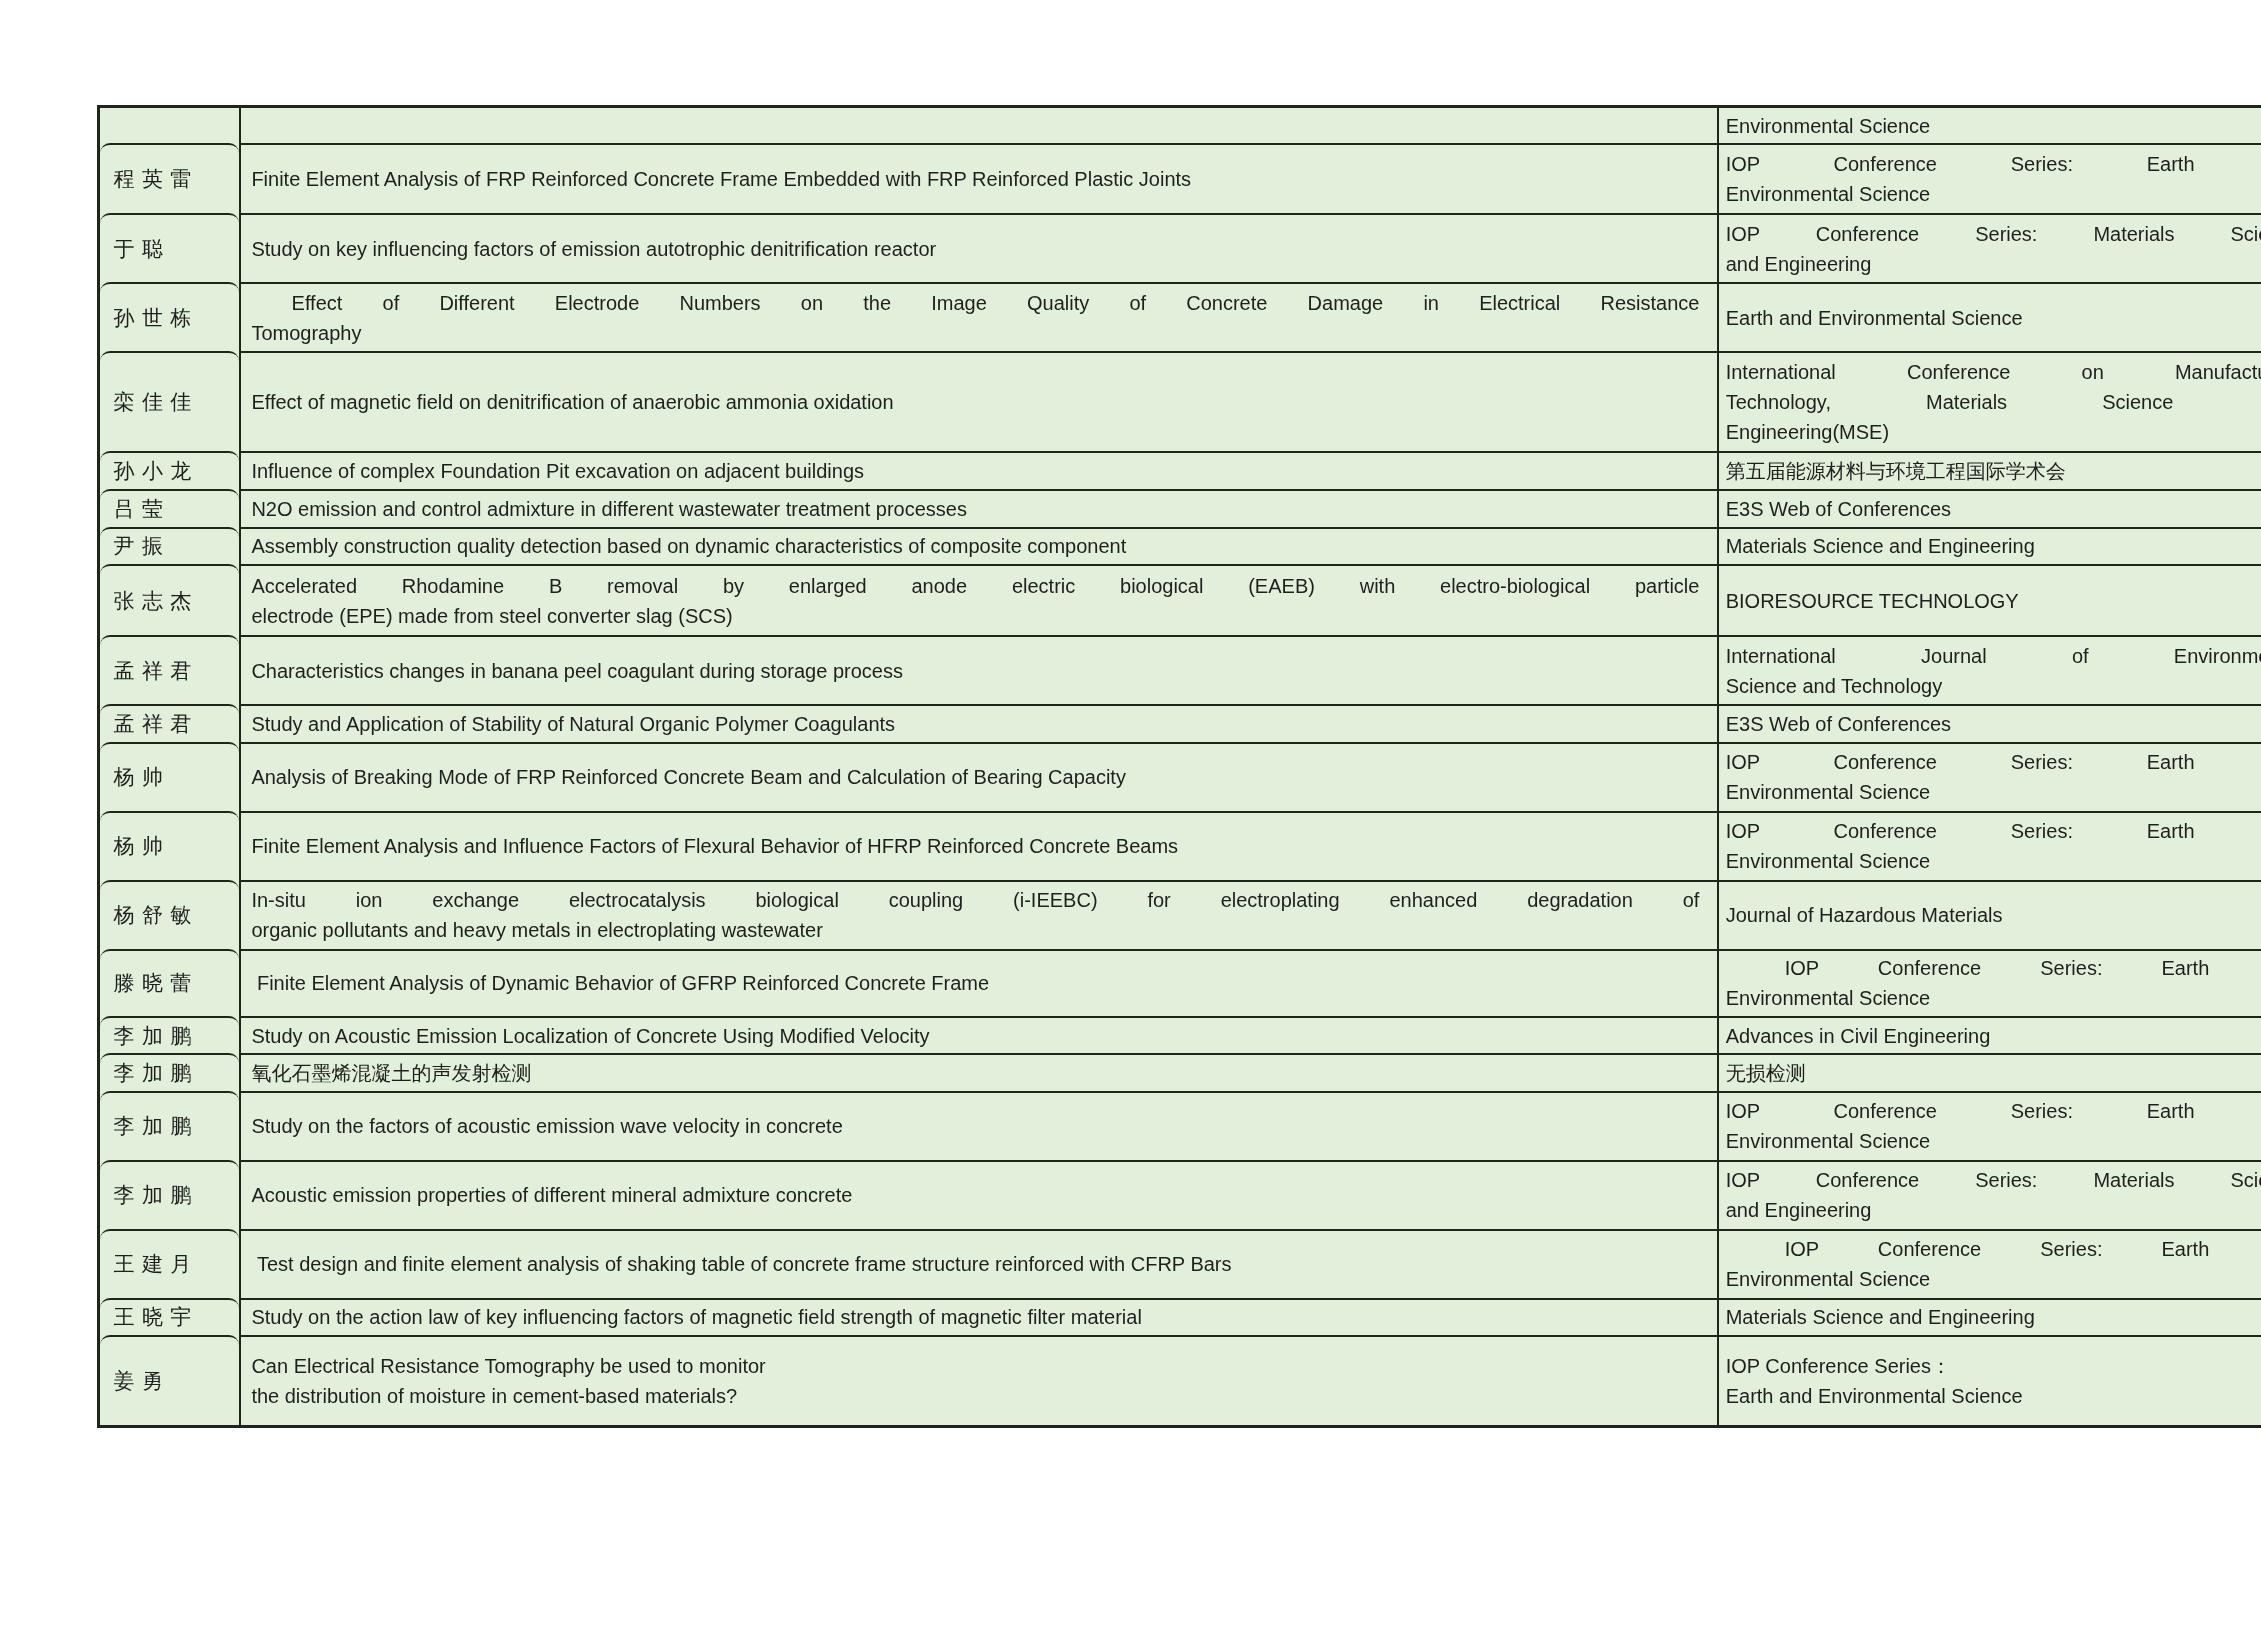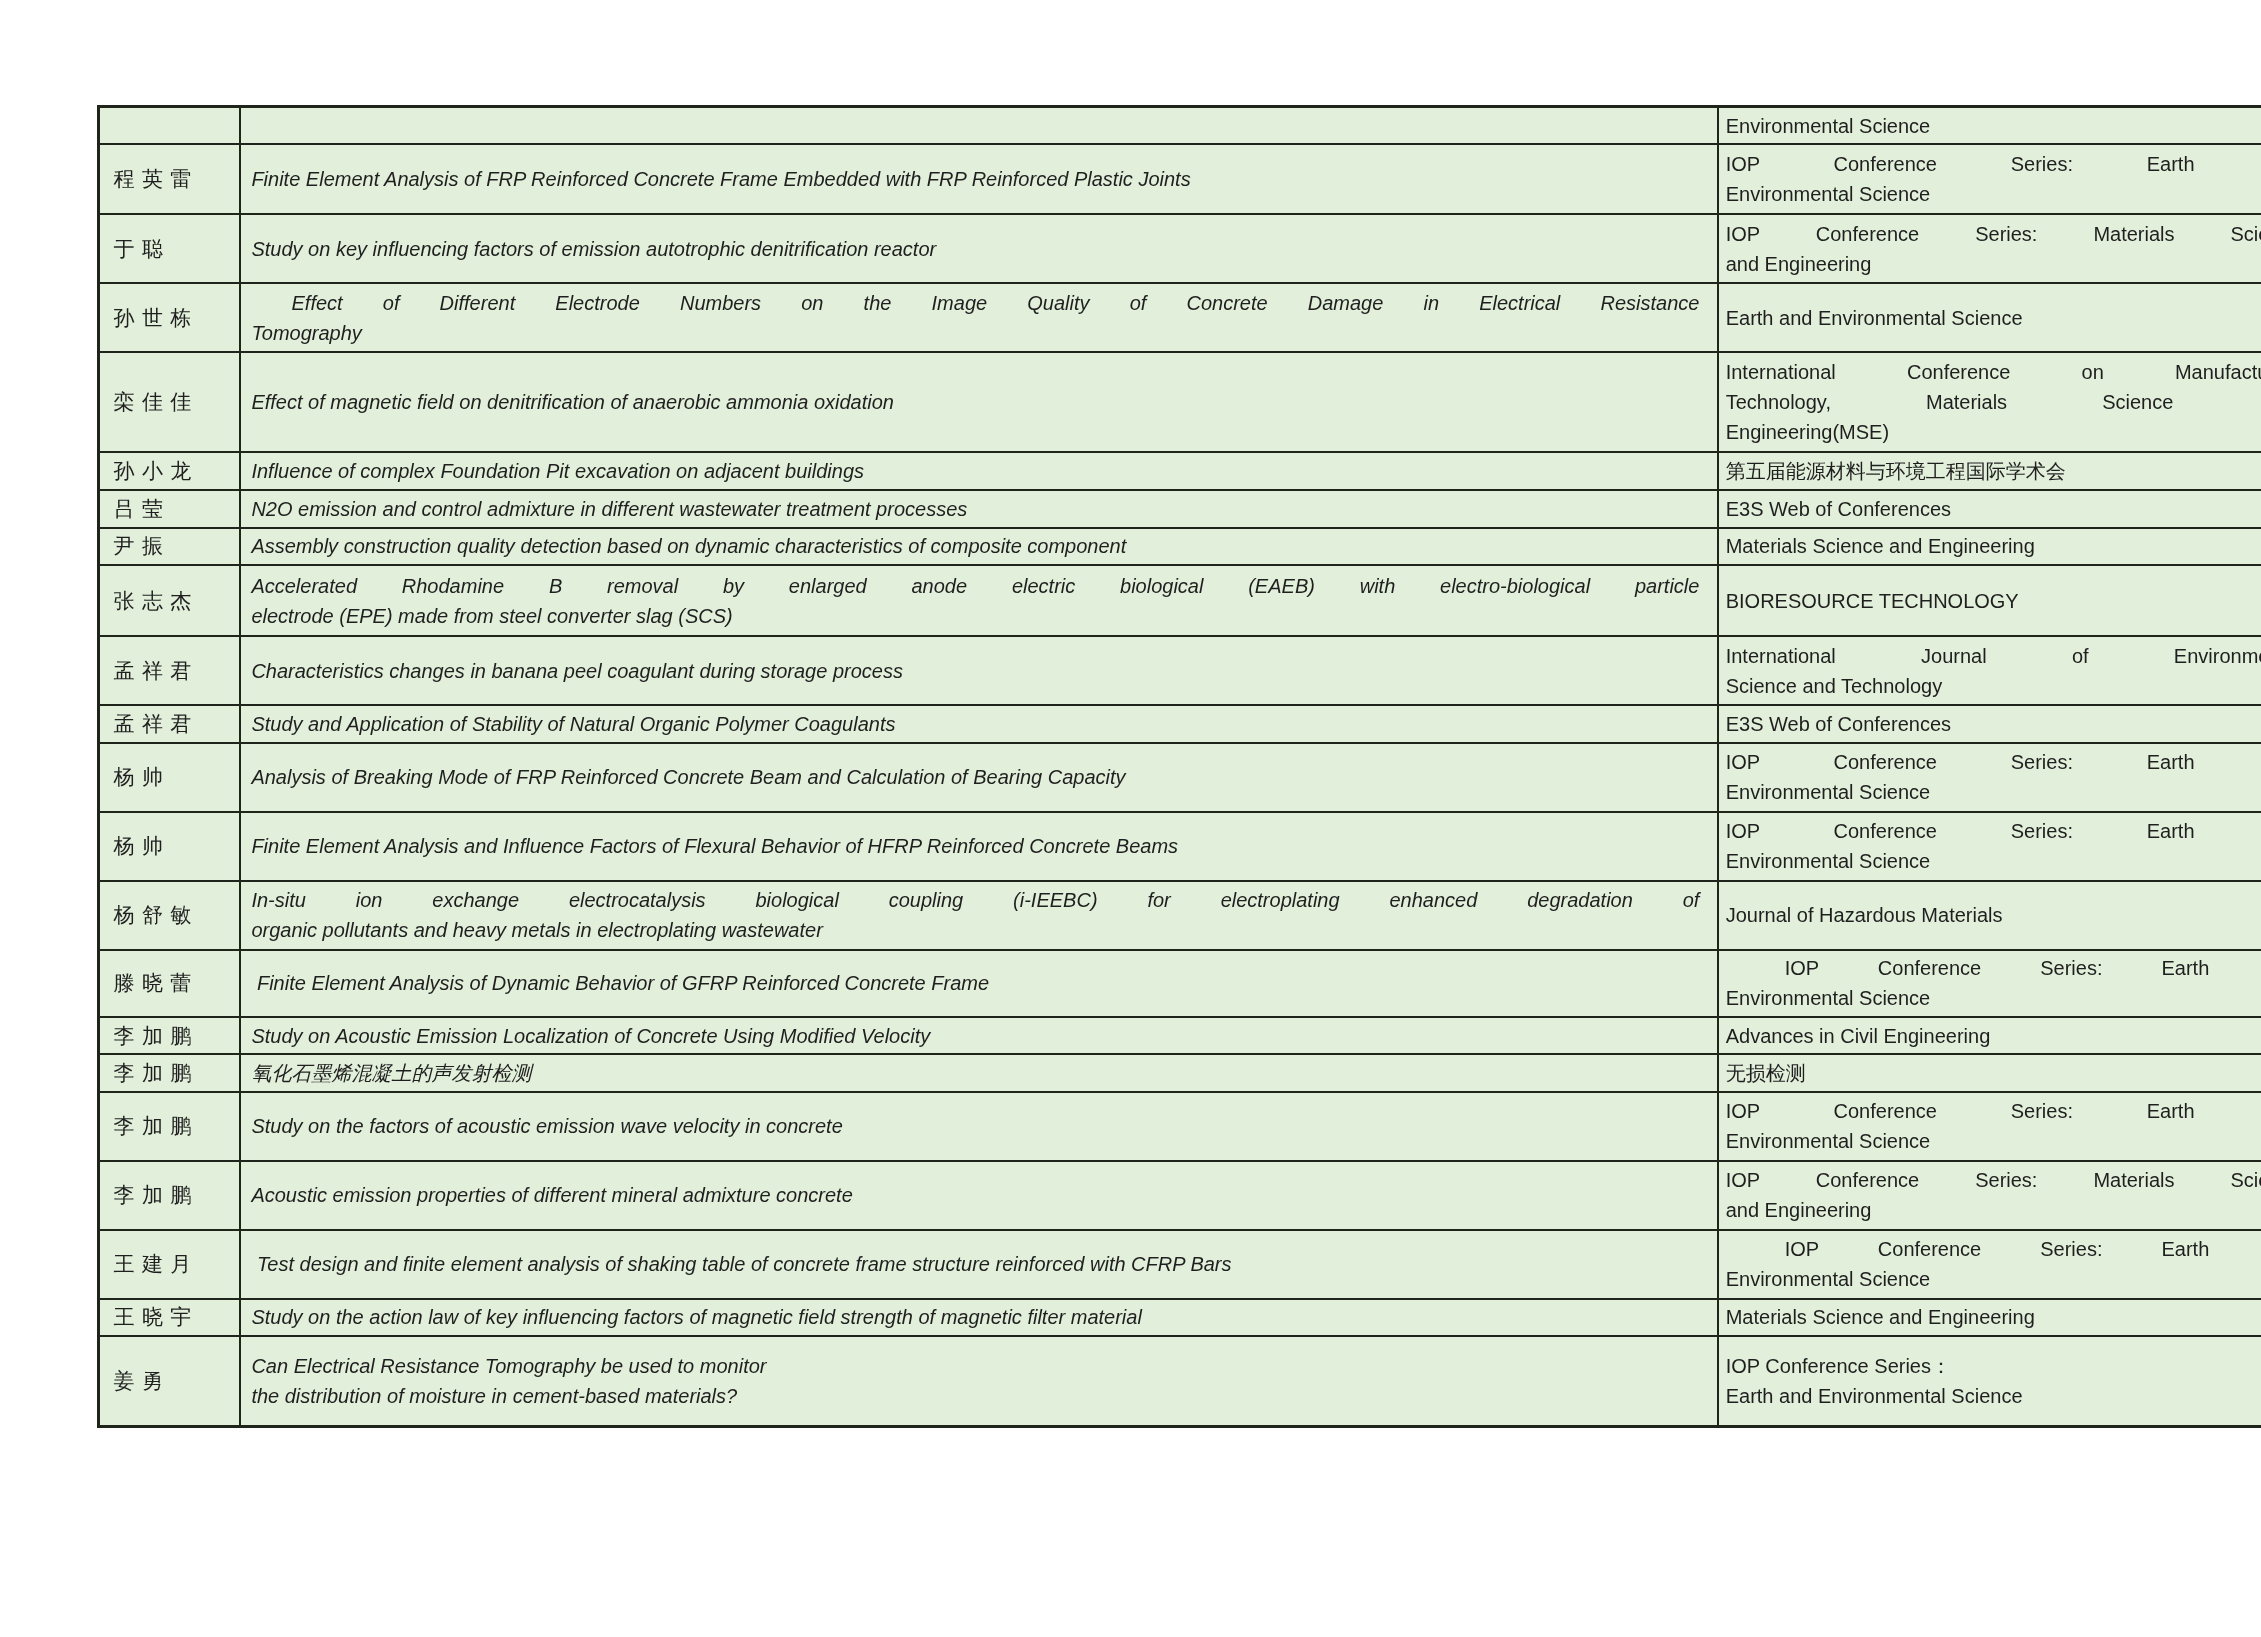--- a/index.html
+++ b/index.html
@@ -35,26 +35,26 @@
     font-size: 20px;
     line-height: 30px;
     overflow: hidden;
   }
   .row:first-child .cell { border-top: none; }
   .c-name {
     width: 124px;
     font-size: 21px;
     letter-spacing: 0.35em;
     padding: 1.8px 1.8px 1.8px 13.6px;
+    border-radius: 10px;
   }
   .c-title {
     width: 1448px;
     border-left: 2.3px solid #20251c;
     padding: 2.7px 18px 2.7px 10px;
-    font-style: italic;
   }
   .c-journal {
     width: 576px;
     border-left: 2.3px solid #20251c;
     padding: 2.7px 9px 2.7px 6.3px;
   }
   .ln { text-align: left; }
   .ln.jl {
     text-align: justify;
     text-align-last: justify;

